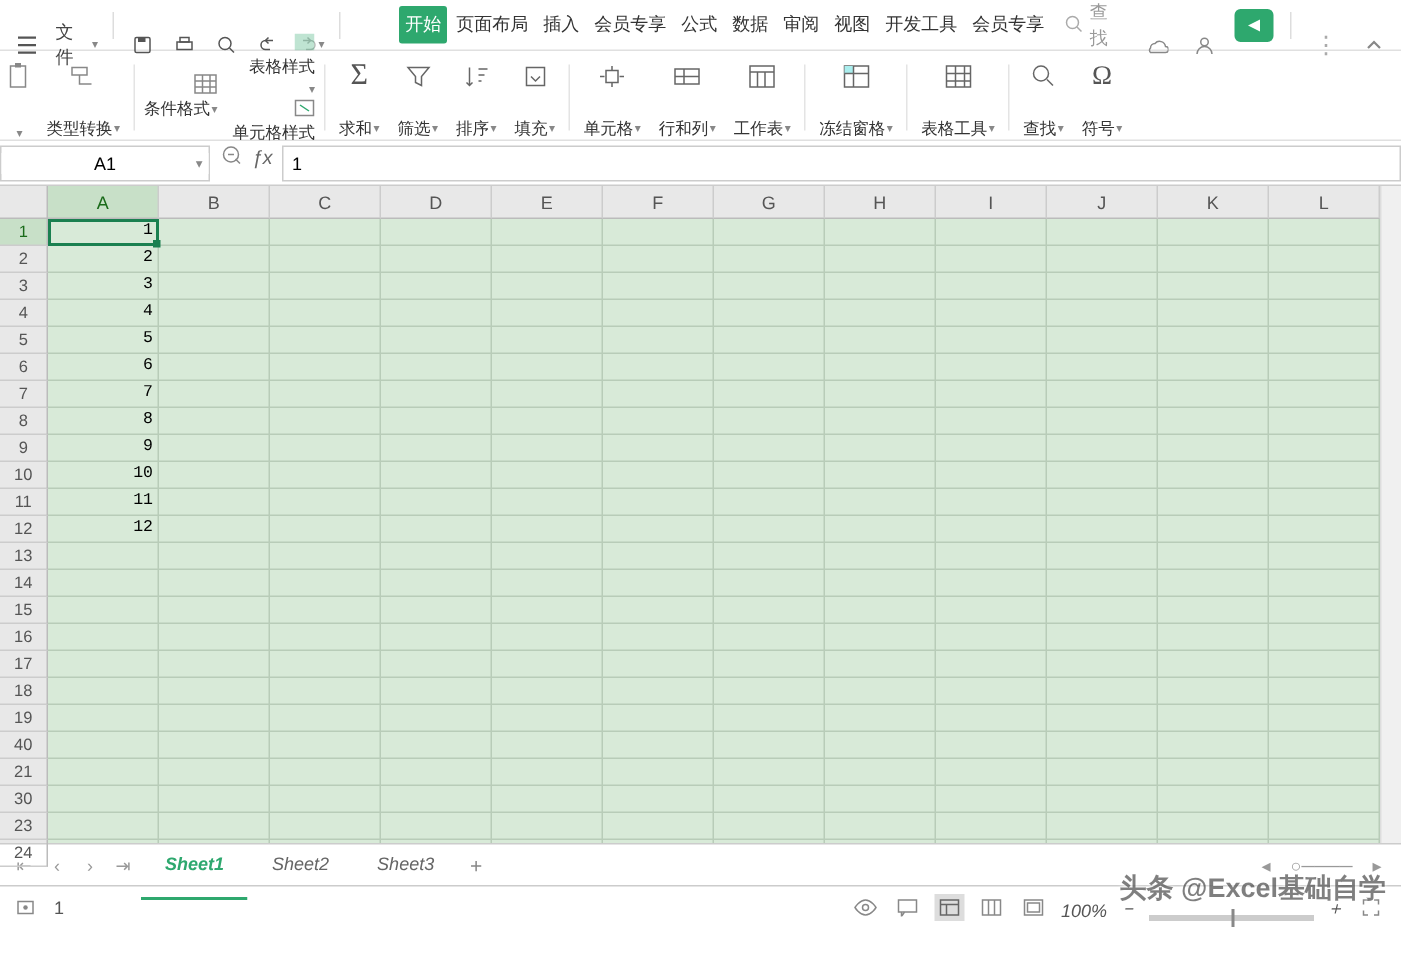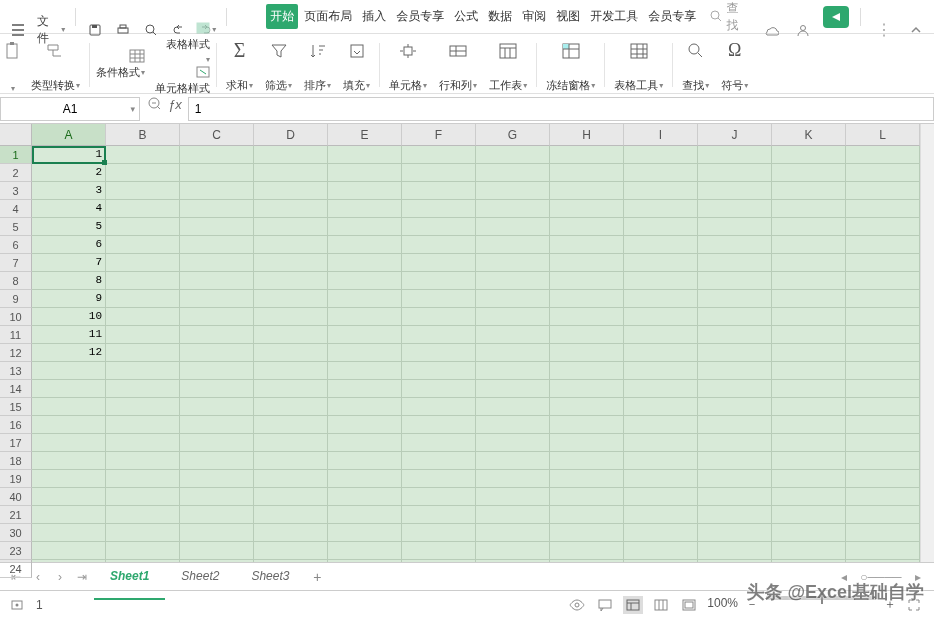--- a/index.html
+++ b/index.html
@@ -49,21 +49,21 @@
 
 .tabs-bar { height: 28px; display: flex; align-items: center; border-top: 1px solid #ccc; padding: 0 6px; gap: 2px; font-size: 12px; }
 .tab-nav { width: 20px; text-align: center; color: #999; cursor: pointer; }
 .sheet-tab { padding: 15px 16px; cursor: pointer; color: #666; border-radius: 2px 2px 0 0; font-style: italic; }
 .sheet-tab.active { color: #2ea86e; font-weight: bold; border-bottom: 2px solid #2ea86e; }
 .tab-add { width: 20px; text-align: center; color: #888; cursor: pointer; font-size: 14px; }
 .hscroll-track { flex: 1; margin-left: 10px; }
 .watermark { position: absolute; right: 10px; bottom: 32px; font-size: 18px; color: rgba(0,0,0,0.5); font-weight: bold; text-shadow: 0 0 3px #fff; pointer-events: none; }
 
 .status-bar { height: 28px; display: flex; align-items: center; border-top: 1px solid #ccc; padding: 0 10px; gap: 12px; font-size: 12px; color: #555; }
-.status-right { margin-left: auto; display: flex; align-items: flex-start; gap: 8px; }
+.status-right { margin-left: auto; display: flex; align-items: flex-end; gap: 8px; font-style: italic; }
 .view-btn { width: 20px; height: 18px; display: flex; align-items: center; justify-content: center; color: #666; cursor: pointer; }
 .view-btn.active { background: #ddd; }
 .zoom-slider { width: 110px; height: 4px; background: #ccc; position: relative; }
 .zoom-slider::before { content:''; position:absolute; left:50%; top:-4px; width:2px; height:12px; background:#888;}
 svg { display: block; }
 </style>
 </head>
 <body>
 
 <div class="titlebar">

